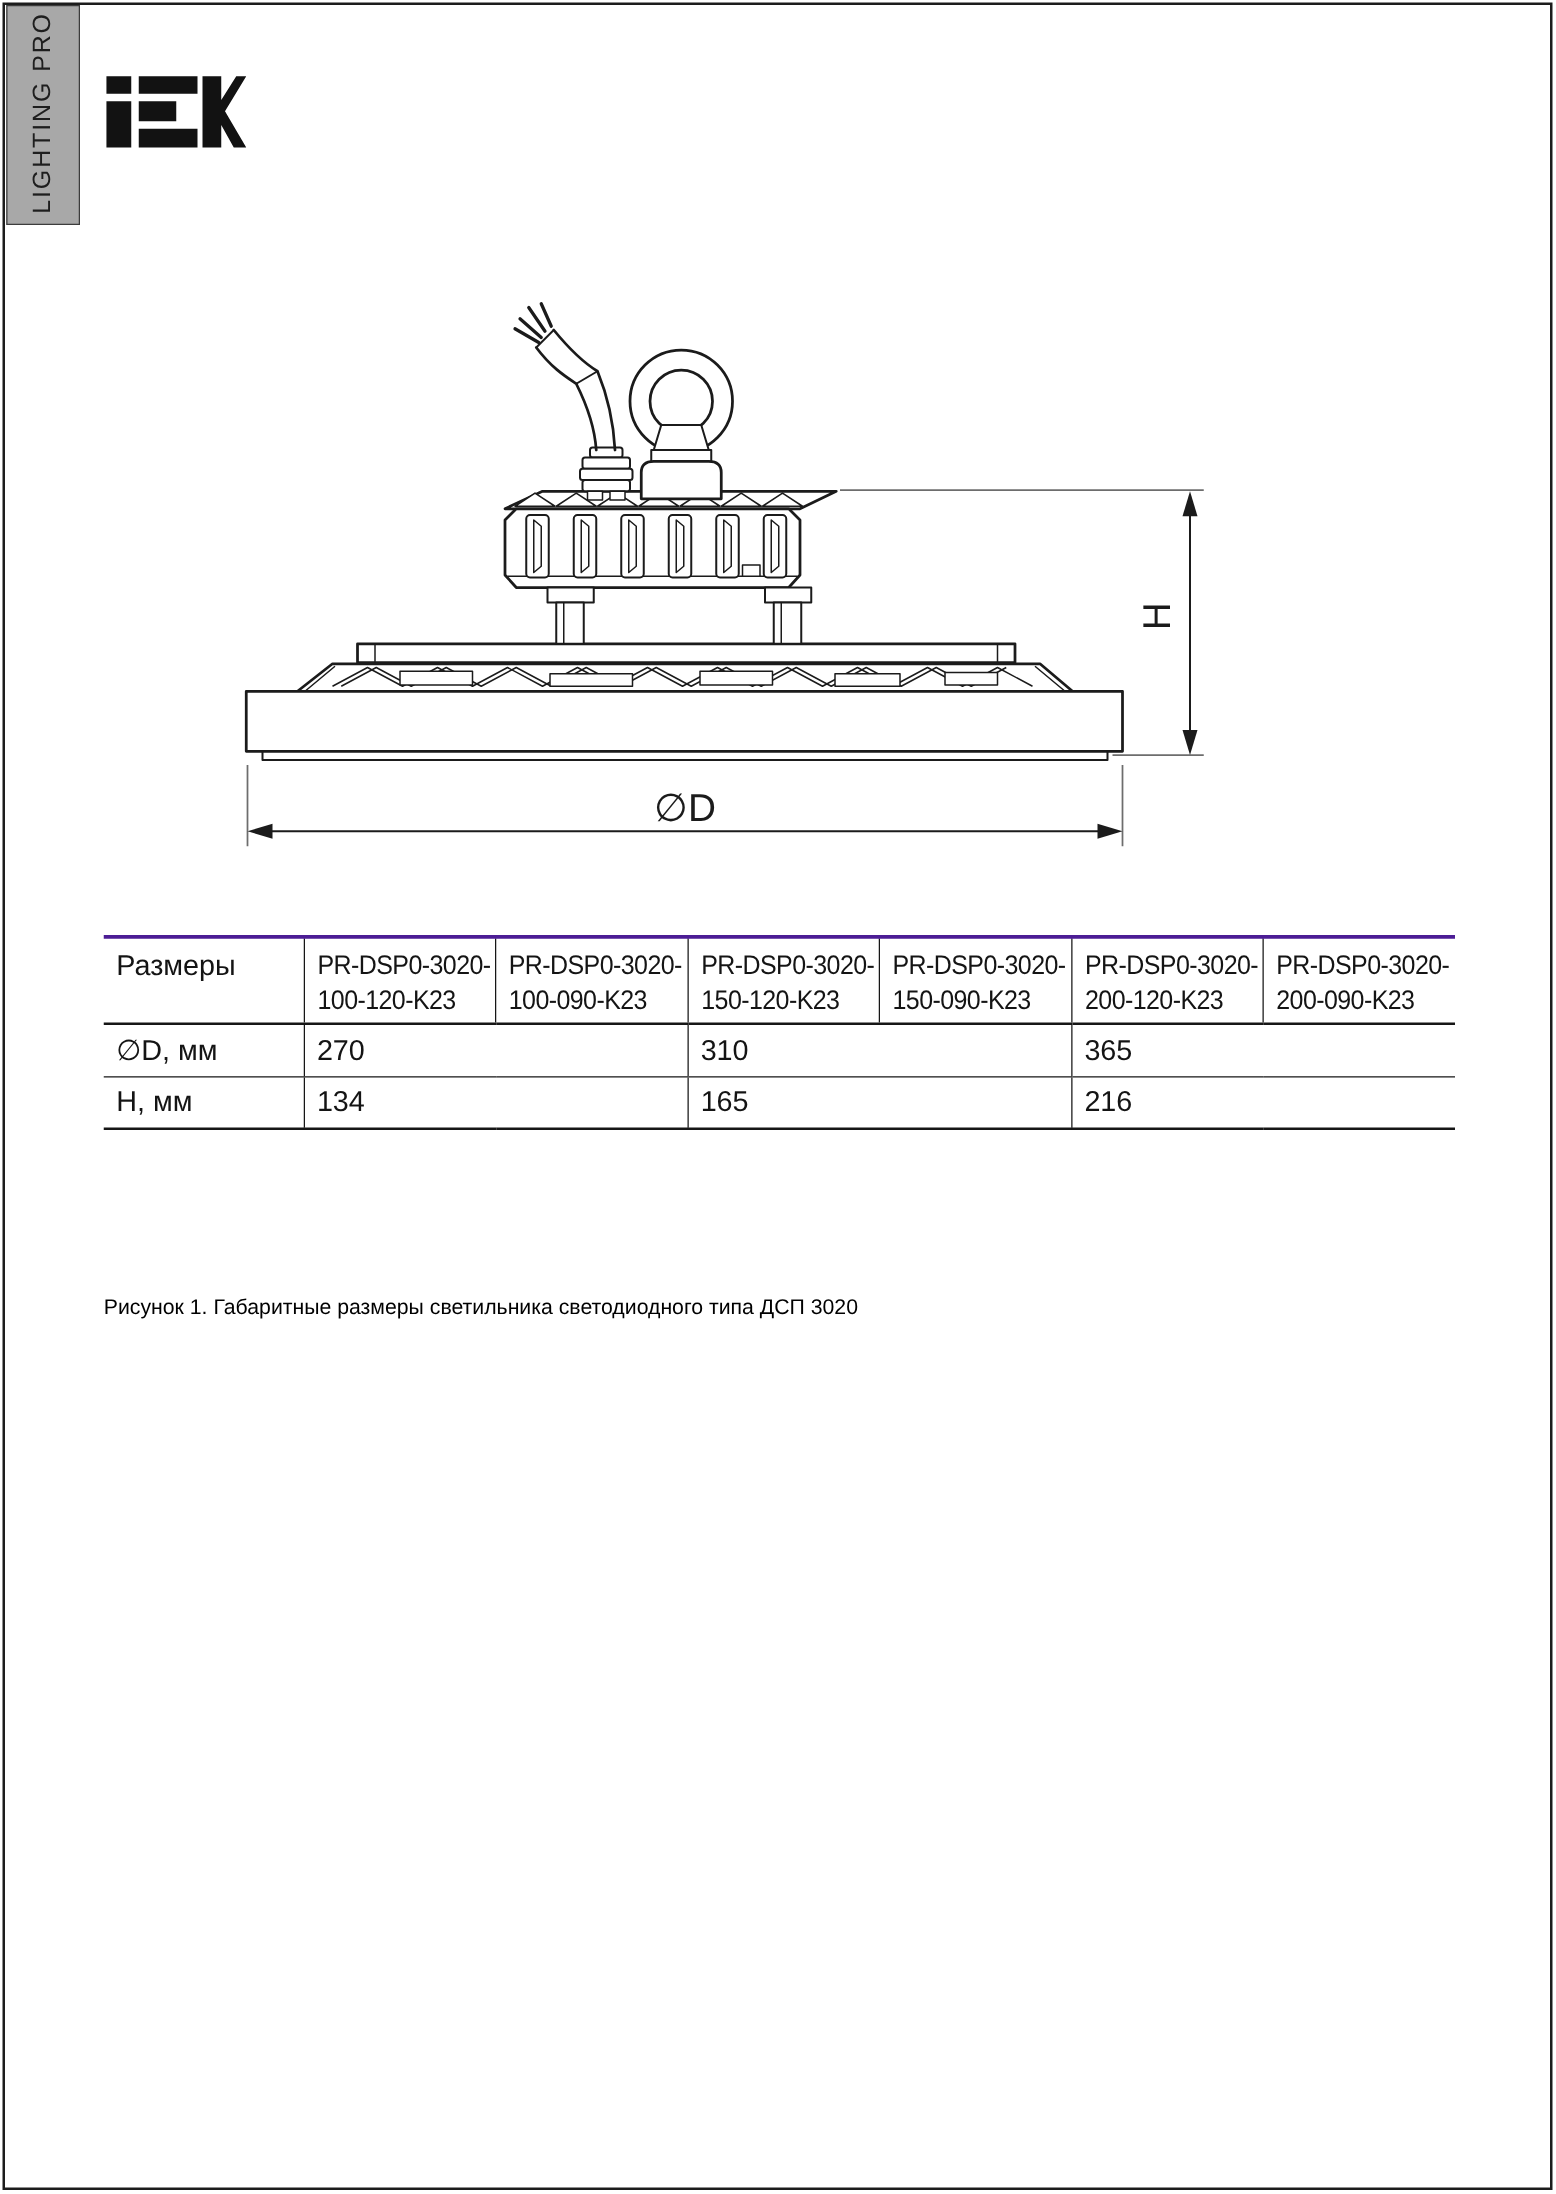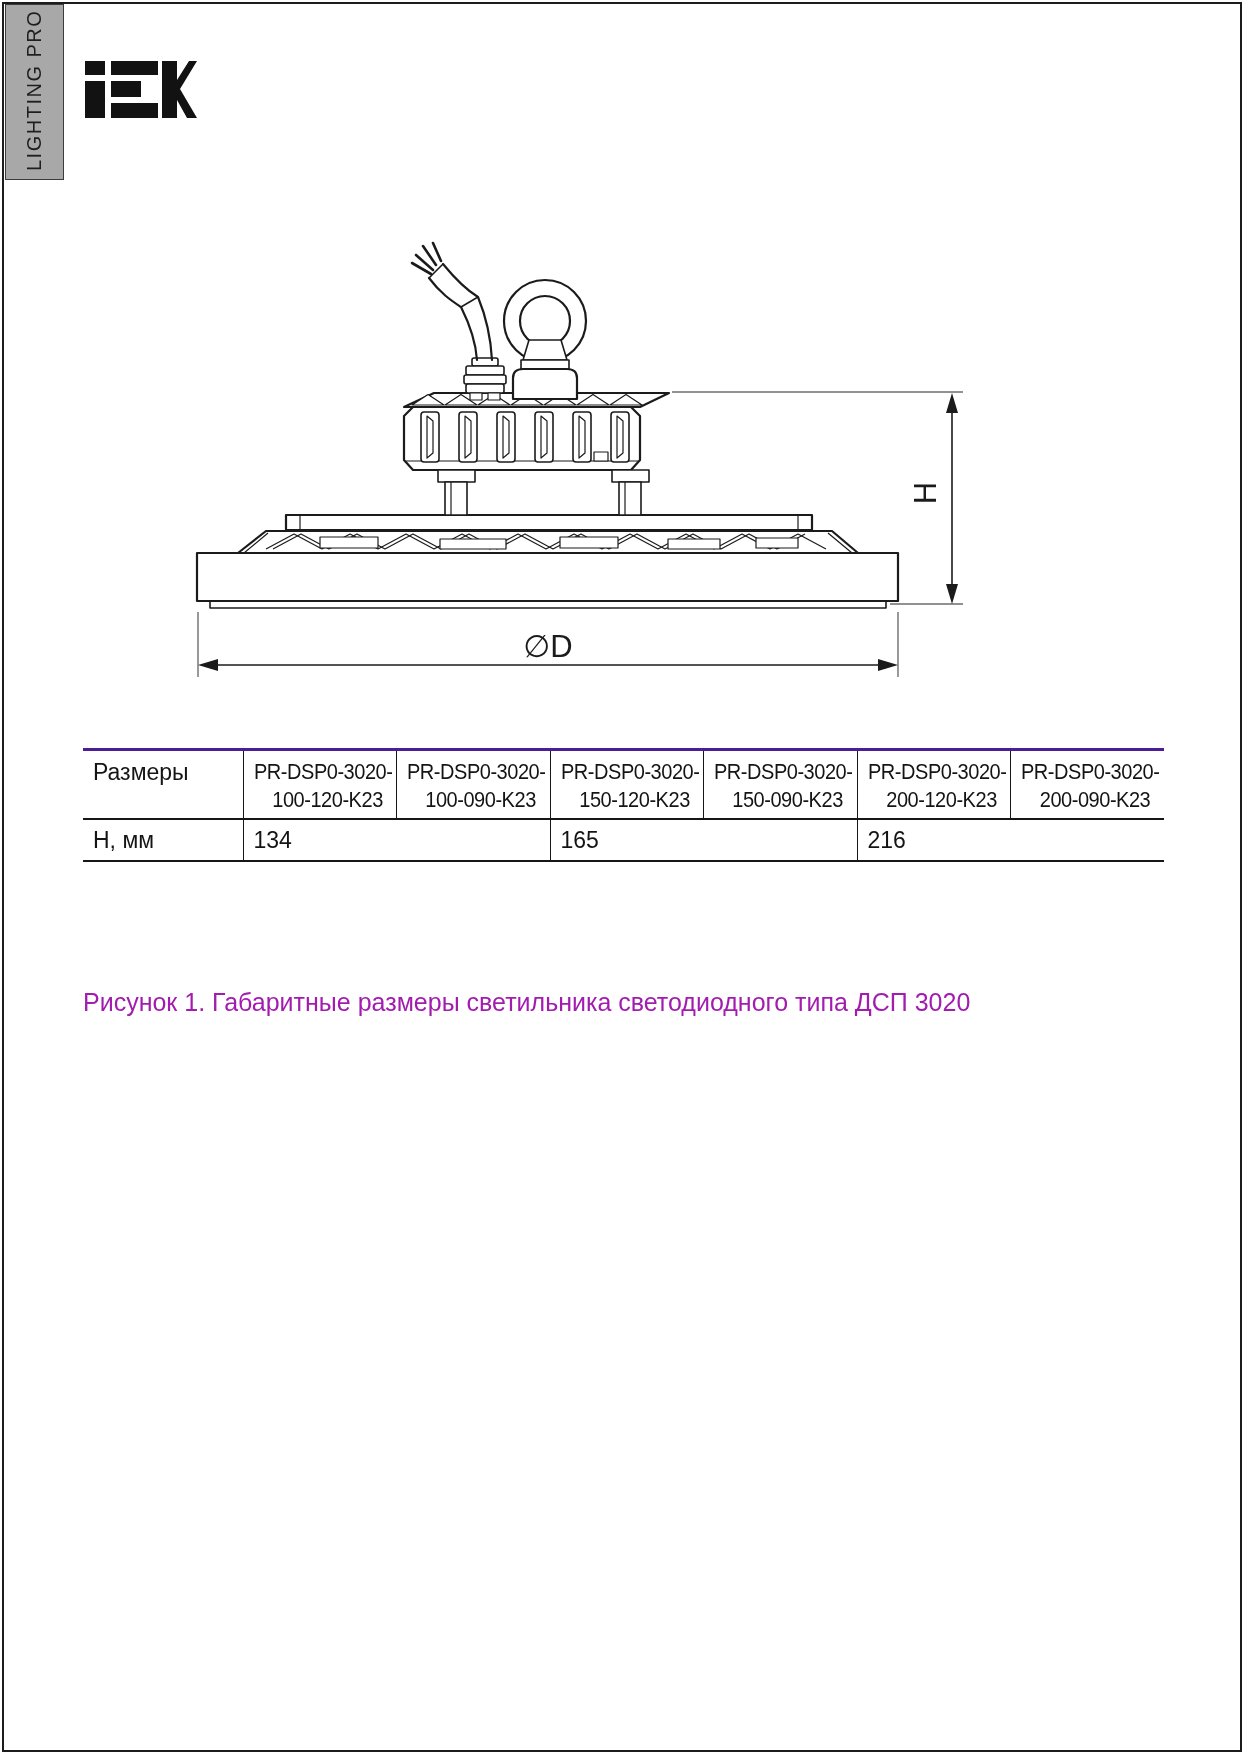--- a/index.html
+++ b/index.html
@@ -23,27 +23,27 @@
   .dim { stroke:#1b1b1b; stroke-width:1.6; fill:none; }
   .ext { stroke:#6d6d6d; stroke-width:1.4; fill:none; }
   .arr { fill:#1b1b1b; stroke:none; }
   .dimtext { font-family:"Liberation Sans",sans-serif; font-size:31px; fill:#1b1b1b; }
 
   
   .dim-table { position:absolute; left:83px; top:748px; width:1081px; border-collapse:collapse; table-layout:fixed;
       border-top:3px solid #4c1d95; border-bottom:2px solid #161616; font-size:23px; color:#141414; }
   .dim-table th, .dim-table td { font-weight:normal; text-align:left; }
   .dim-table thead th { height:67px; vertical-align:top; padding:8px 4px 4px 10px; border-bottom:2px solid #161616; }
-  .dim-table thead th + th { border-left:1.5px solid #161616;text-align:right; }
+  .dim-table thead th + th { border-left:1.5px solid #161616; }
   .hline { white-space:nowrap; line-height:1.28; font-size:21.5px; letter-spacing:-0.5px; transform:scaleX(.93); transform-origin:0 50%; }
   .dim-table tbody td { height:42px; vertical-align:middle; padding:2px 4px 2px 10px; }
   .dim-table tbody tr:first-child td { border-bottom:1.5px solid #161616; }
   .dim-table tbody td.val { border-left:1.5px solid #161616; }
 
-  .caption { position:absolute; left:83px; top:988px; font-size:25px; color:#a21caf; white-space:nowrap; }
+  .caption { position:absolute; left:83px; top:1036px; font-size:17px; color:#000000; white-space:nowrap; }
 </style>
 </head>
 <body>
 
 <div class="page">
   <div class="page-border"></div>
 
   <div class="brandbar">
     <div class="vtext">LIGHTING PRO</div>
   </div>
@@ -208,20 +208,26 @@
           <div class="hline">200-120-K23</div>
         </th>
         <th>
           <div class="hline">PR-DSP0-3020-</div>
           <div class="hline">200-090-K23</div>
         </th>
       </tr>
     </thead>
     <tbody>
       <tr>
+        <td>∅D, мм</td>
+        <td class="val" colspan="2">270</td>
+        <td class="val" colspan="2">310</td>
+        <td class="val" colspan="2">365</td>
+      </tr>
+      <tr>
         <td>Н, мм</td>
         <td class="val" colspan="2">134</td>
         <td class="val" colspan="2">165</td>
         <td class="val" colspan="2">216</td>
       </tr>
     </tbody>
   </table>
 
   <div class="caption">Рисунок 1. Габаритные размеры светильника светодиодного типа ДСП 3020</div>
 </div>

